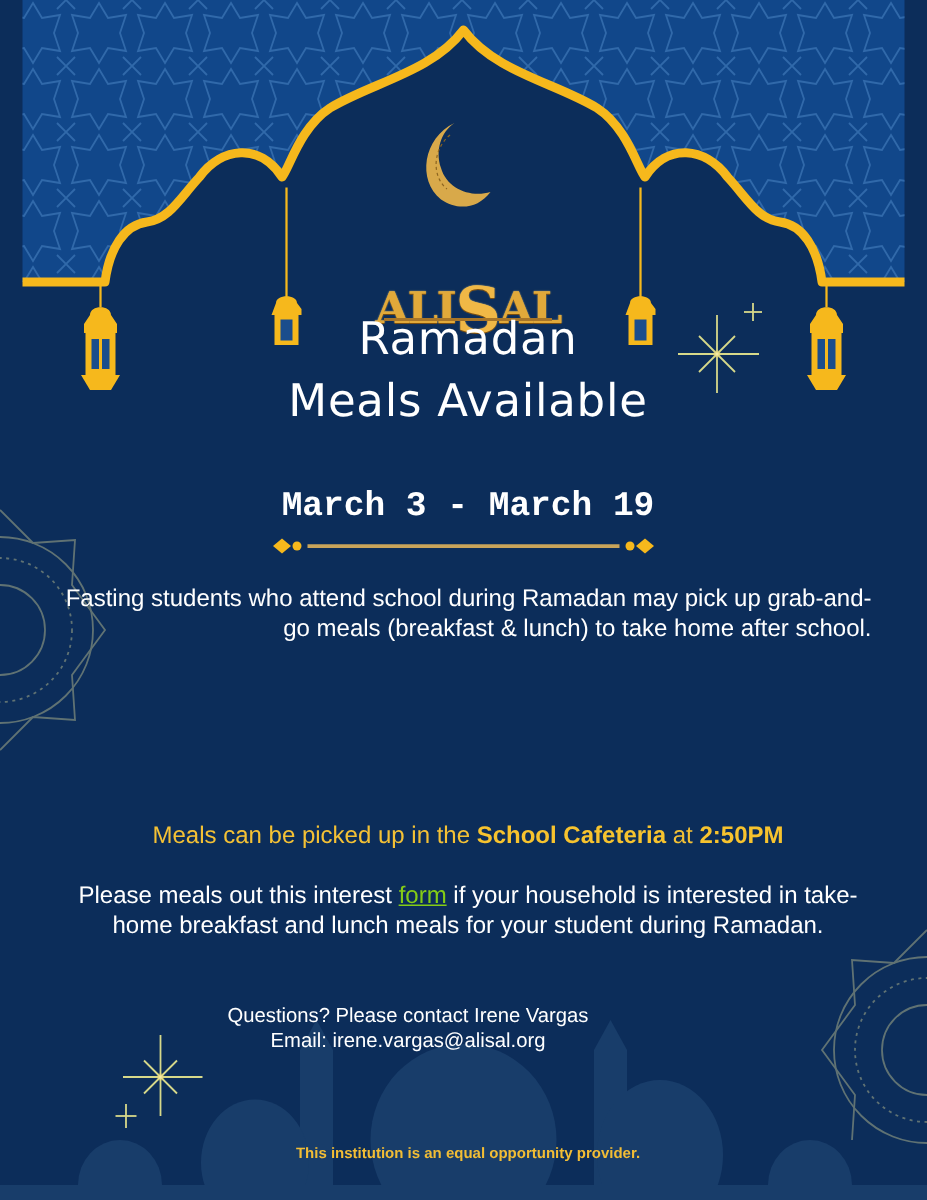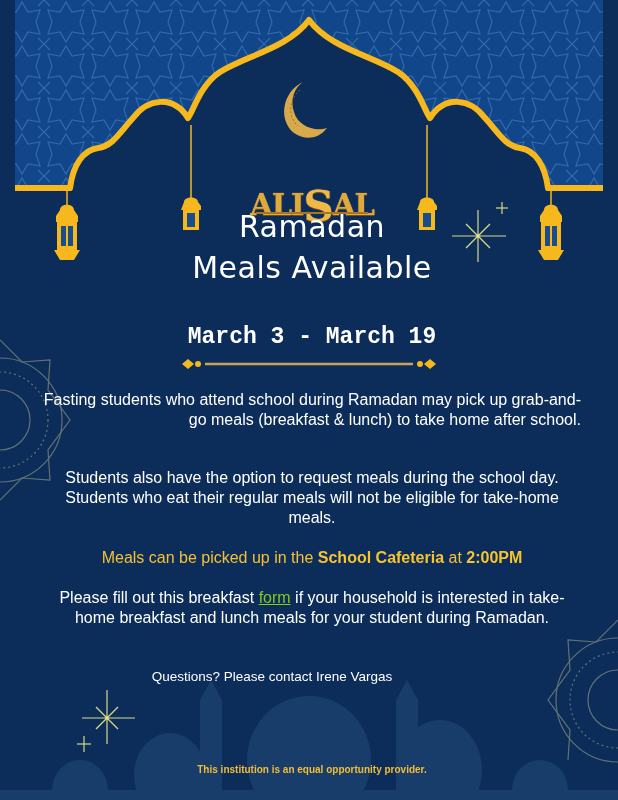--- a/index.html
+++ b/index.html
@@ -158,29 +158,29 @@
       <span>ALI</span><span class="big-s">S</span><span>AL</span>
     </div>
     <div class="logo-rule"></div>
 
     <div class="title l1">Ramadan</div>
     <div class="title l2">Meals Available</div>
 
     <div class="dates">March 3 - March 19</div>
 
     <div class="para p1">Fasting students who attend school during Ramadan may pick up grab-and-go meals (breakfast &amp; lunch) to take home after school.</div>
-    <div class="para p2">Students also have the option to request meals during the school day. Students who eat their regular meals will not be eligible for take-home meals.</div>
 
     <div class="para p3">
-      <span>Meals can be picked up in the </span><b>School Cafeteria</b><span> at </span><b>2:00PM</b>
+      <span>Meals can be picked up in the </span><b>School Cafeteria</b><span> at </span><b>2:50PM</b>
     </div>
 
     <div class="para p4">
-      <span>Please fill out this breakfast </span><a class="link">form</a><span> if your household is interested in take-home breakfast and lunch meals for your student during Ramadan.</span>
+      <span>Please meals out this interest </span><a class="link">form</a><span> if your household is interested in take-home breakfast and lunch meals for your student during Ramadan.</span>
     </div>
 
     <div class="contact">
       <div>Questions? Please contact Irene Vargas</div>
+      <div>Email: irene.vargas@alisal.org</div>
     </div>
 
     <div class="footer">This institution is an equal opportunity provider.</div>
   </div>
 </div>
 
 </body></html>

